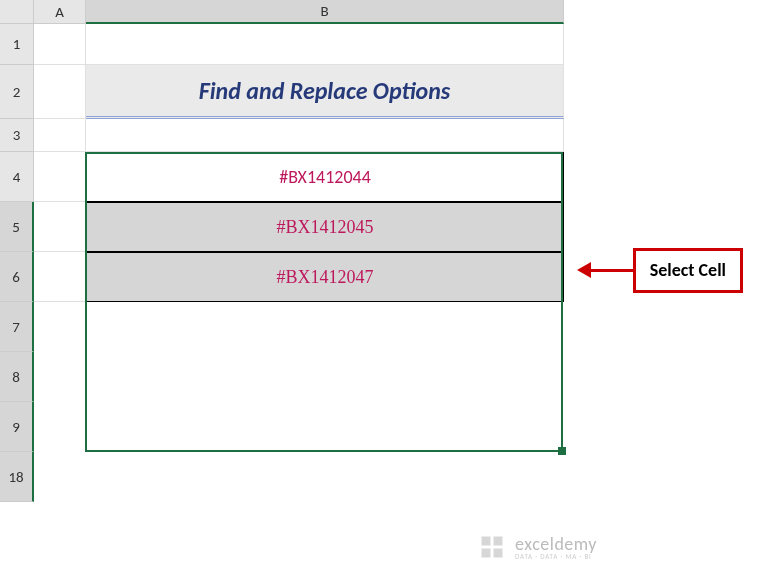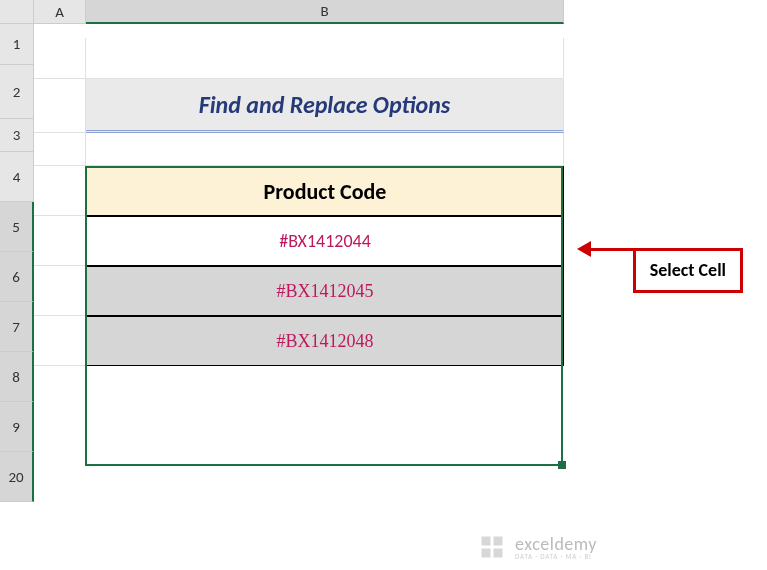--- a/index.html
+++ b/index.html
@@ -77,21 +77,20 @@
     .r3 { height: 33px; }
     .r4 { height: 50px; }
     .r5 { height: 50px; }
     .r6 { height: 50px; }
     .r7 { height: 50px; }
     .r8 { height: 50px; }
     .r9 { height: 50px; }
     .r10 { height: 50px; }
     .cells {
       position: relative;
-      margin-top: 14px;
     }
     .row {
       display: flex;
     }
     .cell {
       border-right: 1px solid #e0e0e0;
       border-bottom: 1px solid #e0e0e0;
       display: flex;
       align-items: center;
       justify-content: center;
@@ -141,20 +140,21 @@
       height: 8px;
       background: #1d6f42;
       right: -5px;
       bottom: -5px;
     }
     .callout {
       position: absolute;
       right: 24px;
       top: 248px;
       display: flex;
+      align-items: center;
     }
     .arrow-line {
       width: 44px;
       height: 3px;
       background: #cc0000;
       position: relative;
     }
     .arrow-line::before {
       content: '';
       position: absolute;
@@ -218,50 +218,46 @@
     <div class="row-headers">
       <div class="row-header r1">1</div>
       <div class="row-header r2">2</div>
       <div class="row-header r3">3</div>
       <div class="row-header r4">4</div>
       <div class="row-header r5 selected">5</div>
       <div class="row-header r6 selected">6</div>
       <div class="row-header r7 selected">7</div>
       <div class="row-header r8 selected">8</div>
       <div class="row-header r9 selected">9</div>
-      <div class="row-header r10 selected">20</div>
+      <div class="row-header r10 selected">18</div>
     </div>
     <div class="cells">
       <div class="row">
         <div class="cell colA r1"></div>
         <div class="cell colB r1"></div>
       </div>
       <div class="row">
         <div class="cell colA r2"></div>
         <div class="cell colB r2 title-cell">Find and Replace Options</div>
       </div>
       <div class="row">
         <div class="cell colA r3"></div>
         <div class="cell colB r3"></div>
       </div>
       <div class="row">
-        <div class="cell colA r4"></div>
-        <div class="cell colB r4 header-cell">Product Code</div>
-      </div>
-      <div class="row">
         <div class="cell colA r5"></div>
         <div class="cell colB r5 data-cell active-cell">#BX1412044</div>
       </div>
       <div class="row">
         <div class="cell colA r6"></div>
         <div class="cell colB r6 data-cell selected-cell">#BX1412045</div>
       </div>
       <div class="row">
-        <div class="cell colA r9"></div>
-        <div class="cell colB r9 data-cell selected-cell">#BX1412048</div>
+        <div class="cell colA r8"></div>
+        <div class="cell colB r8 data-cell selected-cell">#BX1412047</div>
       </div>
       <div class="selection-box">
         <div class="selection-handle"></div>
       </div>
     </div>
   </div>
 </div>
 
 <div class="callout">
   <div class="arrow-line"></div>

